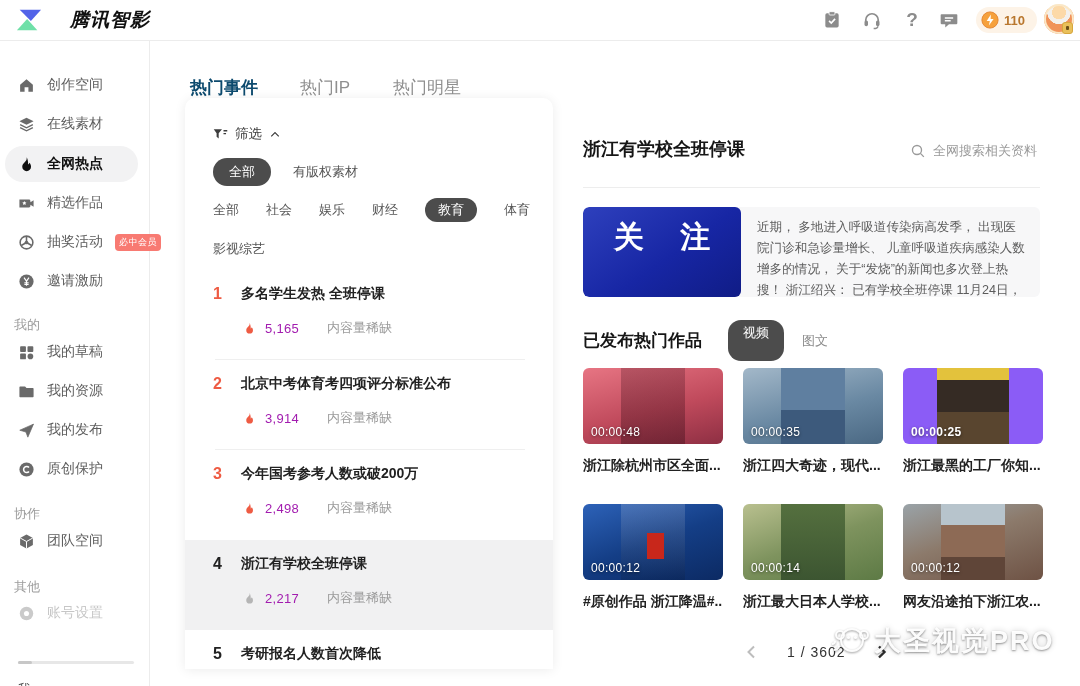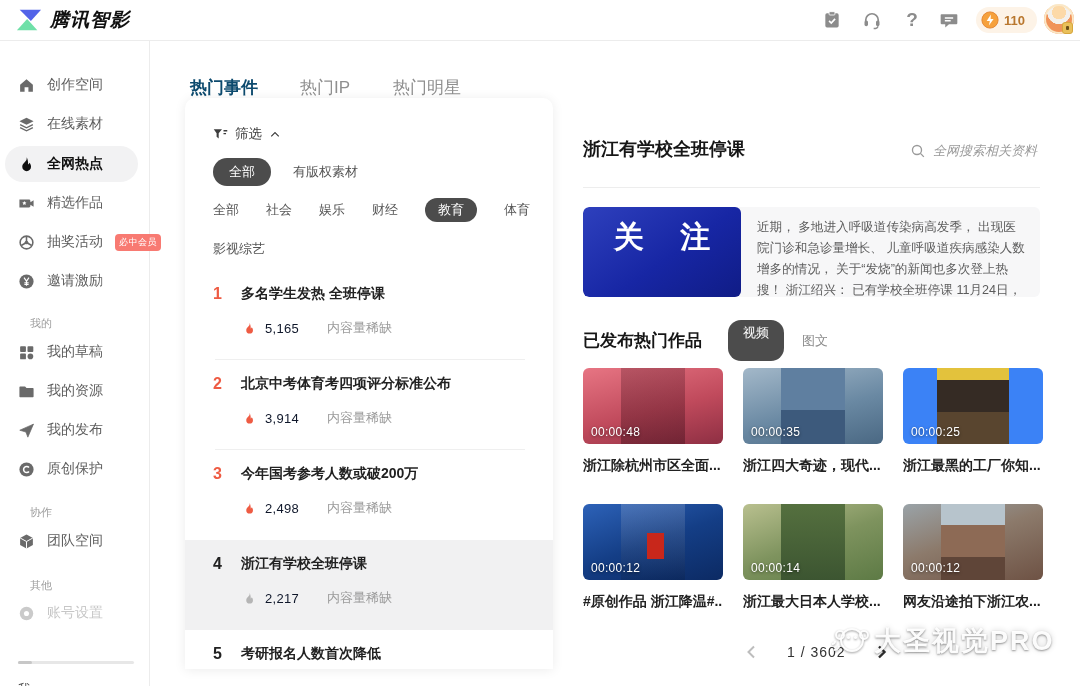--- a/index.html
+++ b/index.html
@@ -4,21 +4,21 @@
 <style>
   * { margin:0; padding:0; box-sizing:border-box; }
   html,body { width:1080px; height:686px; overflow:hidden; background:#fff;
     font-family:"Liberation Sans","DejaVu Sans",sans-serif; color:#1f1f1f; }
   svg { display:block; }
 
   
   #header { position:absolute; left:0; top:0; width:1080px; height:41px; background:#fff;
     border-bottom:1px solid #ececec; z-index:5; }
   .logo-wrap { position:absolute; left:16px; top:7px; display:flex; align-items:center; gap:8px; }
-  .logo-text { font-size:19px; font-weight:800; letter-spacing:1px; color:#111; font-style:italic; }
+  .logo-text { font-size:19px; font-weight:800; letter-spacing:1px; color:#111; font-style:italic;margin-left:20px; }
   .hdr-ic { position:absolute; top:10px; width:20px; height:20px; color:#8c8c8c; cursor:pointer; }
   .q-ic { font-size:19px; font-weight:700; color:#8c8c8c; line-height:20px; text-align:center; }
   .coin-pill { position:absolute; left:976px; top:7px; height:26px; padding:0 12px 0 5px;
     background:#fdf3e7; border-radius:13px; display:flex; align-items:center; gap:5px; cursor:pointer; }
   .coin-pill span { font-size:13px; color:#b9772e; font-weight:600; }
   .avatar { position:absolute; left:1044px; top:4px; width:30px; height:30px; border-radius:50%;
     background:radial-gradient(circle at 50% 28%, #fcd9a8 0 26%, #f3f0ec 27% 44%, #f0935a 45% 100%);
     box-shadow:0 0 0 2px #fbe7c5 inset; cursor:pointer; }
   .avatar-badge { position:absolute; left:1062px; top:22px; width:11px; height:12px; background:#e9c05a;
     border:1px solid #d7a63c; border-radius:3px; }
@@ -27,21 +27,21 @@
 
   
   #sidebar { position:absolute; left:0; top:41px; width:150px; height:645px; background:#fff;
     border-right:1px solid #ececec; }
   .nav-item { position:absolute; left:18px; display:flex; align-items:center; gap:12px; height:24px;
     color:#5e5e5e; font-size:14px; cursor:pointer; white-space:nowrap; }
   .nav-item .ni { width:17px; height:17px; color:#6a6a6a; flex:0 0 auto; }
   .nav-item.sel { color:#111; font-weight:700; }
   .nav-item.sel .ni { color:#111; }
   .sel-bg { position:absolute; left:5px; width:133px; height:36px; background:#f2f2f3; border-radius:18px; }
-  .sec-label { position:absolute; left:30px; font-size:11px; color:#9c9c9c;font-family:Liberation Serif, serif; }
+  .sec-label { position:absolute; left:14px; font-size:13px; color:#9c9c9c;font-family:Liberation Serif, serif; }
   .nav-badge { background:#f87a72; color:#fff; font-size:9px; padding:2px 4px; border-radius:4px;
     font-weight:400; letter-spacing:.5px; }
   .faded { opacity:.35; }
   .storage { position:absolute; left:18px; top:598px; font-size:12.5px; color:#4a4a4a;
     display:flex; align-items:center; gap:22px; cursor:pointer;margin-top:42px; }
   .storage b { font-weight:400; color:#4a4a4a; }
   .storage-bar { position:absolute; left:18px; top:620px; width:116px; height:3px; background:#e7e7e7;
     border-radius:2px; }
   .storage-bar i { display:block; width:12%; height:100%; background:#c7c7c7; border-radius:2px; }
 
@@ -65,31 +65,31 @@
   .cat.on { background:#4c4c4c; color:#fff; padding:0 13px; border-radius:12px; }
 
   .hot-list { position:absolute; left:0; top:172px; width:368px; }
   .hot-item { position:absolute; left:0; width:368px; height:90px; cursor:pointer; }
   .hot-item .rank { position:absolute; left:28px; top:15px; font-size:16px; font-weight:700; color:#222; }
   .hot-item.redrank .rank { color:#ee5b43; }
   .hot-item .htitle { position:absolute; left:56px; top:15px; font-size:14px; font-weight:700; color:#222;
     white-space:nowrap; }
   .hot-item .hstats { position:absolute; left:58px; top:49px; display:flex; align-items:center; }
   .hot-item .flame { width:13px; height:15px; color:#ee5b43; }
-  .hot-item .heat { font-size:13px; color:#0f172a; margin-left:9px; letter-spacing:.3px; }
+  .hot-item .heat { font-size:13px; color:#a21caf; margin-left:9px; letter-spacing:.3px; }
   .hot-item .tag { font-size:13px; color:#9b9b9b; margin-left:28px; }
   .hot-item .hdiv { position:absolute; left:30px; right:28px; bottom:0; height:1px; background:#efefef; }
   .hot-item.sel4 { background:#f1f1f2; }
   .hot-item.sel4 .flame { color:#b5b5b5; }
 
   
   #rp { position:absolute; left:583px; top:115px; width:460px; height:571px; }
   .rp-title { position:absolute; left:0; top:22px; font-size:18px; font-weight:800; color:#161616; }
   .rp-search { position:absolute; right:6px; top:27px; display:flex; align-items:center; gap:7px;
-    color:#9a9a9a; font-size:13px; cursor:pointer;font-style:italic; }
+    color:#9a9a9a; font-size:13px; cursor:pointer; }
   .rp-div { position:absolute; left:0; top:72px; width:457px; height:1px; background:#ededed; }
   .news-card { position:absolute; left:0; top:92px; width:457px; height:90px; background:#f7f7f8;
     border-radius:6px; display:flex; overflow:hidden; cursor:pointer; }
   .news-img { width:158px; height:90px; flex:0 0 auto; border-radius:6px;
     background:linear-gradient(145deg,#2e40bd 0%,#1726a4 55%,#101c86 100%);
     position:relative; }
   .news-img span { position:absolute; left:0; right:0; top:10px; text-align:center; color:#fff;
     font-size:30px; font-weight:800; letter-spacing:14px; text-indent:14px; }
   .news-text { flex:1; padding:10px 14px 8px 16px; font-size:12.6px; color:#5c5c5c; line-height:21px;
     overflow:hidden; }
@@ -102,21 +102,21 @@
   .vcard { position:absolute; width:140px; cursor:pointer; }
   .thumb { position:relative; width:140px; height:76px; border-radius:6px; overflow:hidden; }
   .band { position:absolute; left:27%; top:0; width:46%; height:100%; }
   .dur { position:absolute; left:8px; bottom:5px; color:#fff; font-size:12px;
     text-shadow:0 1px 3px rgba(0,0,0,.55); letter-spacing:.3px; }
   .vcap { margin-top:13px; font-size:14px; font-weight:600; color:#222; white-space:nowrap; overflow:hidden; }
   .t1 { background:linear-gradient(165deg,#e77583,#c04a5c 55%,#8e2f43);border-radius:6px; }
   .t1 .band { background:linear-gradient(180deg,rgba(60,10,25,.25),rgba(40,5,15,.35)); }
   .t2 { background:linear-gradient(165deg,#a3b8c9,#6a89a3 55%,#4a6883); }
   .t2 .band { background:linear-gradient(180deg,#5f7fa0 0 55%,#3d5a7c 55%); }
-  .t3 { background:#3b82f6; }
+  .t3 { background:#8b5cf6;font-weight:bold; }
   .t3 .band { background:linear-gradient(180deg,#e3c23c 0 16%,#352b24 16% 58%,#59452f 58%); left:24%; width:52%; }
   .t4 { background:linear-gradient(160deg,#2d62b8,#143e86 50%,#0c2a63); }
   .t4 .band { background:linear-gradient(180deg,rgba(255,255,255,.16),rgba(0,0,0,.12)); }
   .t4 .accent { position:absolute; left:46%; top:38%; width:17px; height:26px; background:#c8271b; }
   .t5 { background:linear-gradient(160deg,#b9c08f,#7e935e 50%,#5d7a45); }
   .t5 .band { background:linear-gradient(180deg,#55703f,#3c5531); }
   .t6 { background:linear-gradient(160deg,#9aa3a8,#8c7a6b 45%,#6e5244); }
   .t6 .band { background:linear-gradient(180deg,#b7c4cc 0 28%,#8d6a55 28% 70%,#5f4538 70%); }
 
   .pager { position:absolute; left:160px; top:528px; display:flex; align-items:center; gap:26px; }

